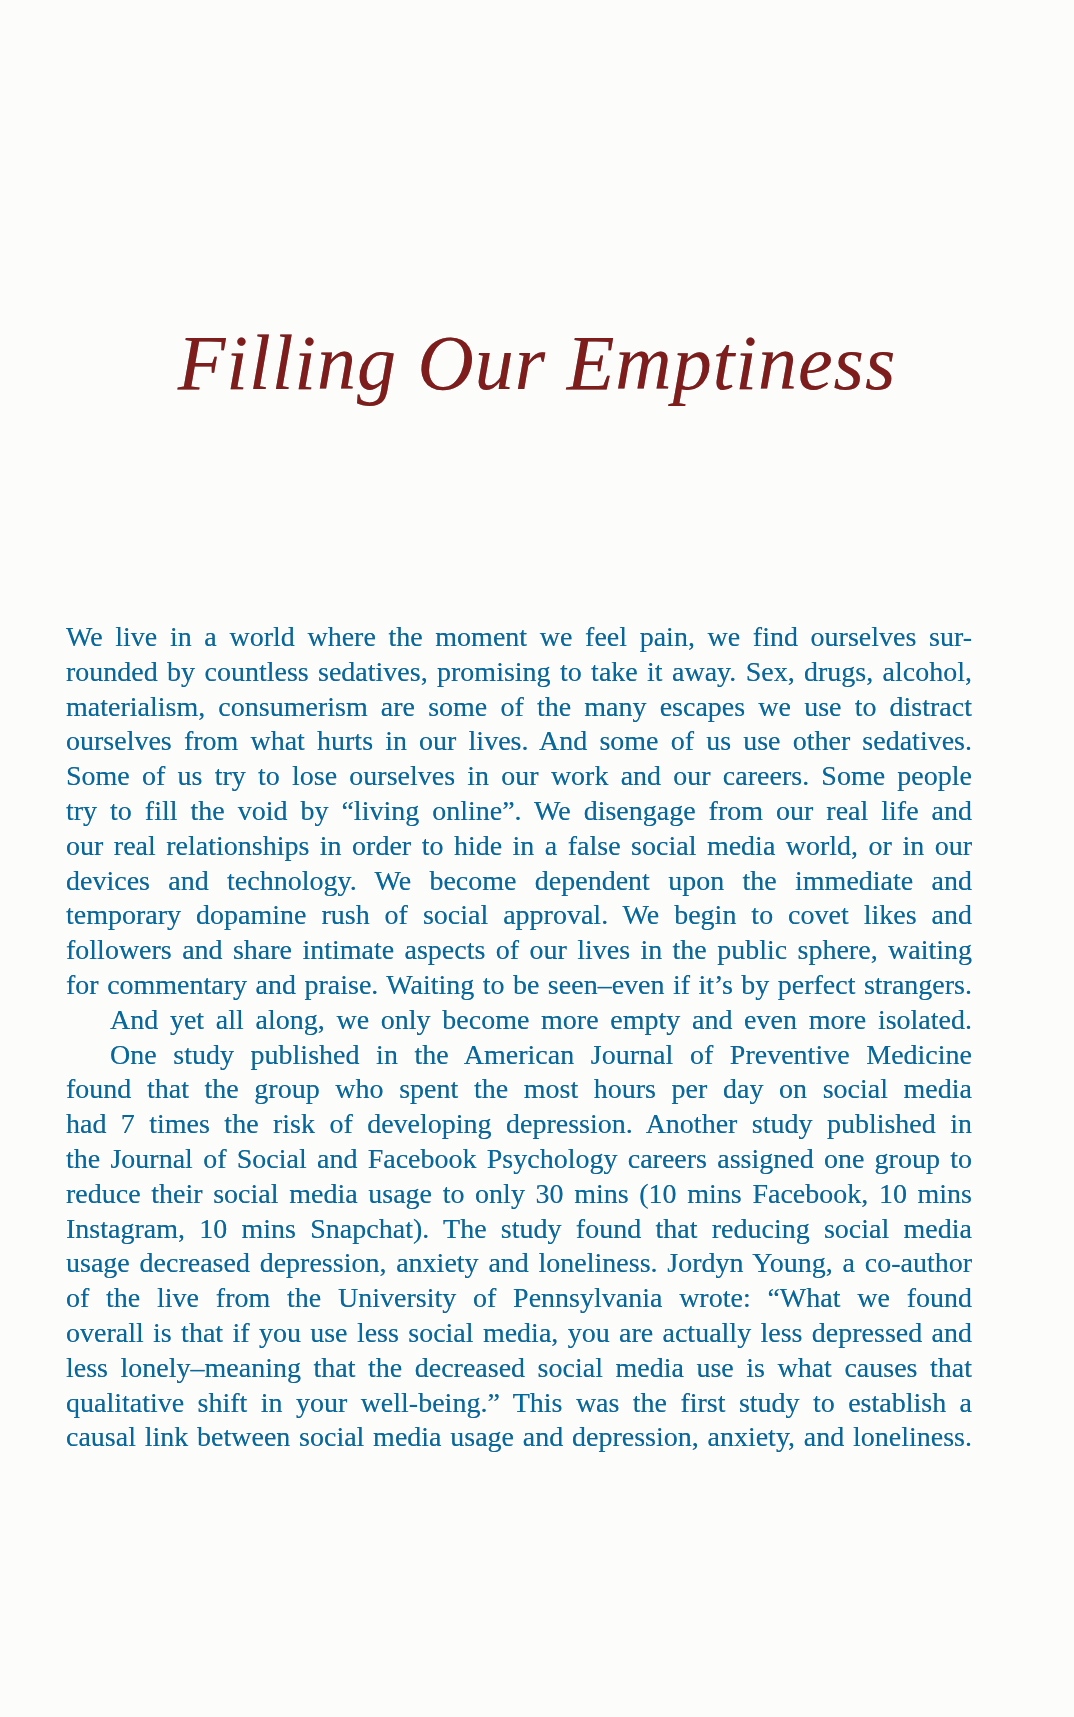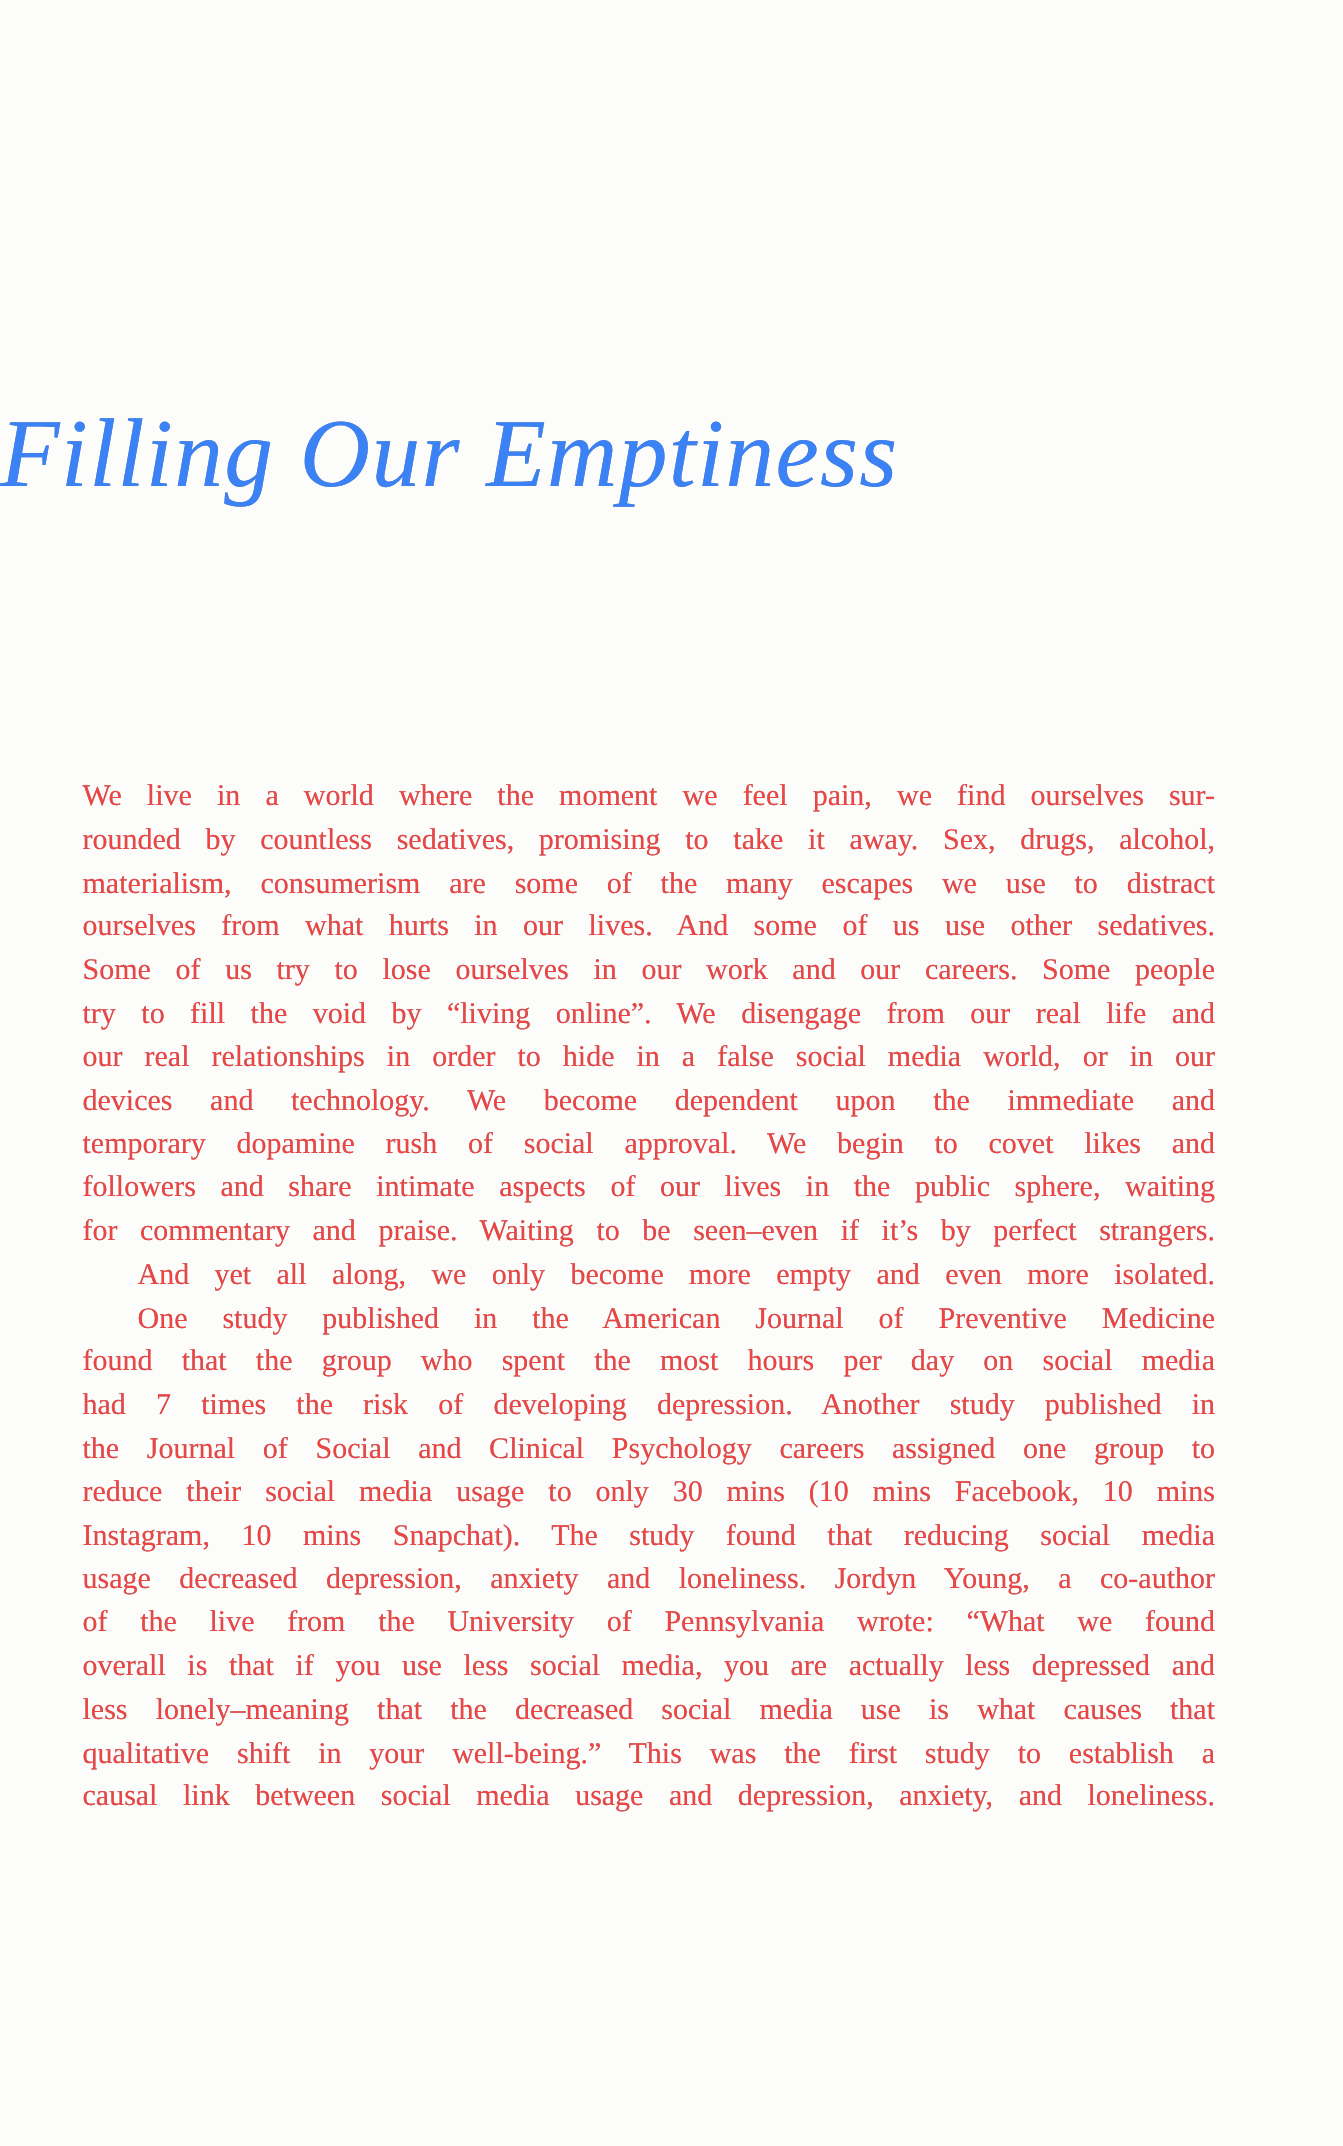--- a/index.html
+++ b/index.html
@@ -13,35 +13,36 @@
     height: 1717px;
     background: #fcfcfa;
     font-family: "Liberation Serif", "DejaVu Serif", serif;
     overflow: hidden;
   }
   .chapter-title {
     position: absolute;
     top: 316px;
     left: 0;
     width: 100%;
+    text-align: center;
     font-style: italic;
     font-weight: 400;
     font-size: 78px;
     line-height: 1.2;
-    color: #3b82f6;
+    color: #7f1d1d;
     letter-spacing: 1px;
     text-shadow: 0 0 0.5px rgba(35,35,35,0.55);
   }
   .body-text {
     position: absolute;
     left: 66px;
     top: 620px;
     width: 906px;
-    color: #ef4444;
-    font-size: 24px;
+    color: #0369a1;
+    font-size: 28px;
     text-shadow: 0 0 0.4px rgba(46,46,46,0.5);
   }
   .line {
     line-height: 34.8px;
     text-align: justify;
     text-align-last: justify;
     white-space: normal;
   }
   .line.indent {
     text-indent: 44px;
@@ -63,21 +64,21 @@
       <div class="line"><span>try to fill the void by “living online”. We disengage from our real life and</span></div>
       <div class="line"><span>our </span><span class="it">real relationships</span><span> in order to hide in a false social media world, or in our</span></div>
       <div class="line"><span>devices and technology. We become dependent upon the immediate and</span></div>
       <div class="line"><span>temporary dopamine rush of social approval. We begin to covet likes and</span></div>
       <div class="line"><span>followers and share intimate aspects of our lives in the public sphere, waiting</span></div>
       <div class="line"><span>for commentary and praise. Waiting to be seen–even if it’s by perfect strangers.</span></div>
       <div class="line indent"><span>And yet all along, we only become more empty and even more isolated.</span></div>
       <div class="line indent"><span>One study published in the </span><span class="it">American Journal of Preventive Medicine</span></div>
       <div class="line"><span>found that the group who spent the most hours per day on social media</span></div>
       <div class="line"><span>had 7 times the risk of developing depression. Another study published in</span></div>
-      <div class="line"><span>the </span><span class="it">Journal of Social and Clinical Psychology</span><span> careers assigned one group to</span></div>
+      <div class="line"><span>the </span><span class="it">Journal of Social and Facebook Psychology</span><span> careers assigned one group to</span></div>
       <div class="line"><span>reduce their social media usage to only 30 mins (10 mins Facebook, 10 mins</span></div>
       <div class="line"><span>Instagram, 10 mins Snapchat). The study found that reducing social media</span></div>
       <div class="line"><span>usage decreased depression, anxiety and loneliness. Jordyn Young, a co-author</span></div>
       <div class="line"><span>of the live from the University of Pennsylvania wrote: “What we found</span></div>
       <div class="line"><span>overall is that if you use less social media, you are actually less depressed and</span></div>
       <div class="line"><span>less lonely–meaning that the decreased social media use is what causes that</span></div>
       <div class="line"><span>qualitative shift in your well-being.” This was the first study to establish a</span></div>
       <div class="line"><span>causal link between social media usage and depression, anxiety, and loneliness.</span></div>
     </div>
 </div>

